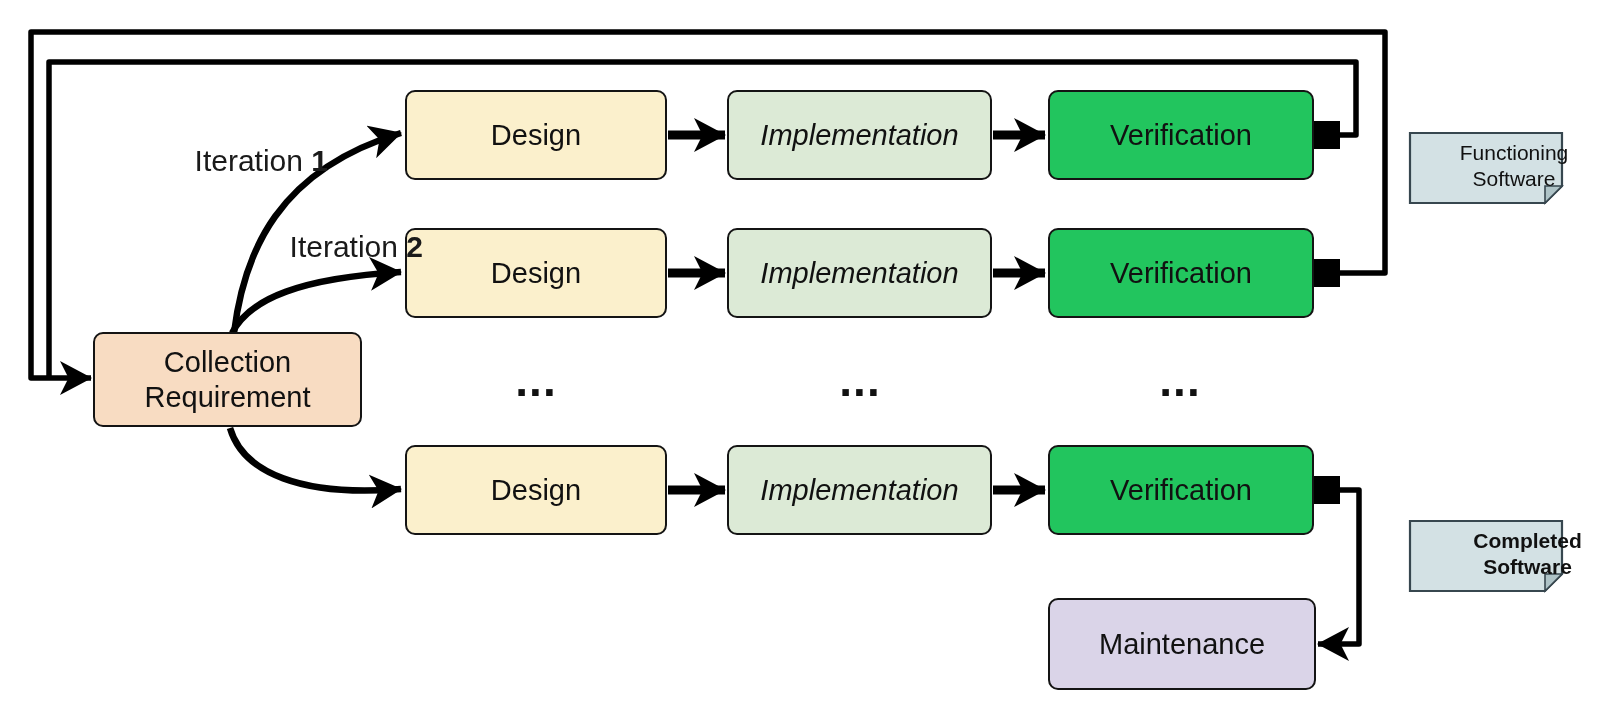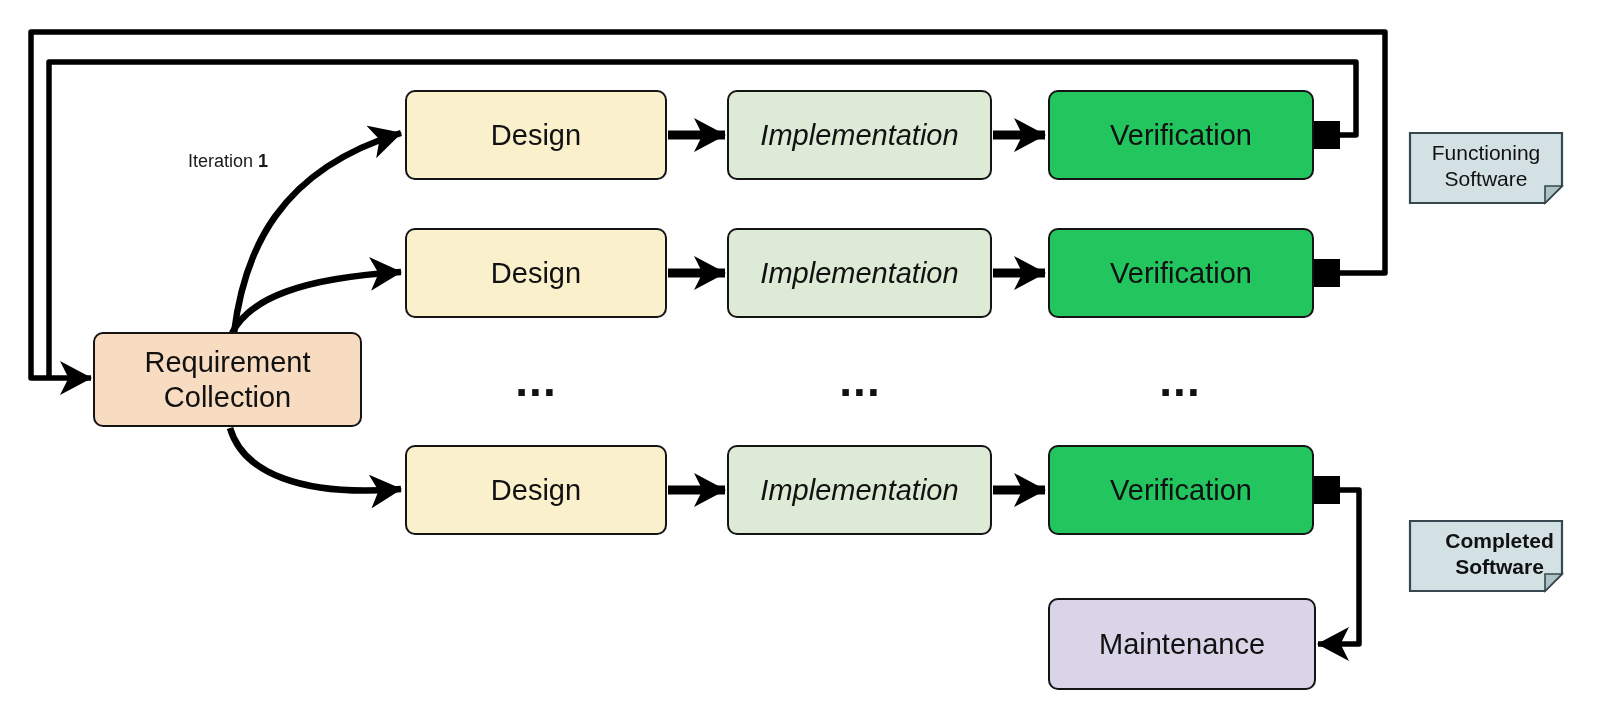--- a/index.html
+++ b/index.html
@@ -13,25 +13,25 @@
     text-align:center;border:2.4px solid #141414;border-radius:10px;
     font-size:29px;color:#111;line-height:35px;box-sizing:border-box;
   }
   .fill-design{background:#FBF0CC;}
   .fill-impl{background:#DCEAD6;font-style:italic;}
   .fill-verif{background:#22c55e;}
   .fill-req{background:#F8DCC2;}
   .fill-maint{background:#DAD4E8;justify-content:center;}
   .note-text{
     position:absolute;display:flex;flex-direction:column;align-items:center;justify-content:center;
-    text-align:left;font-size:21px;line-height:26px;color:#111;
+    text-align:left;font-size:21px;line-height:26px;color:#111;padding-left:28px;
   }
   .itl{
-    position:absolute;font-size:18px;color:#1a1a1a;white-space:nowrap;
-    text-align:center;line-height:24px;
+    position:absolute;font-size:30px;color:#1a1a1a;white-space:nowrap;
+    text-align:right;line-height:24px;
   }
   .itl b{font-weight:bold;}
   .dots{
     position:absolute;font-size:46px;font-weight:bold;letter-spacing:1px;
     color:#111;line-height:50px;text-align:center;
   }
 </style>
 </head>
 <body>
 
@@ -72,22 +72,22 @@
       <path d="M1545 203 L1562 186 L1545 186 Z" fill="#AEC3C7" stroke="#37474F" stroke-width="1.6"></path>
     </g>
     <g>
       <path d="M1410 521 H1562 V574 L1545 591 H1410 Z" fill="#D3E1E4" stroke="#37474F" stroke-width="2.2"></path>
       <path d="M1545 591 L1562 574 L1545 574 Z" fill="#AEC3C7" stroke="#37474F" stroke-width="1.6"></path>
     </g>
   </svg>
 
   <div class="box fill-req" style="left:93px;top:332px;width:269px;height:95px;">
     <div>
+      <div>Collection</div>
       <div>Requirement</div>
-      <div>Collection</div>
     </div>
   </div>
 
   <div class="box fill-design" style="left:405px;top:90px;width:262px;height:90px;">
     <span>Design</span>
   </div>
   <div class="box fill-impl" style="left:727px;top:90px;width:265px;height:90px;">
     <span>Implementation</span>
   </div>
   <div class="box fill-verif" style="left:1048px;top:90px;width:266px;height:90px;">
@@ -116,20 +116,21 @@
 
   <div class="box fill-maint" style="left:1048px;top:598px;width:268px;height:92px;">
     <span>Maintenance</span>
   </div>
 
   <div class="dots" style="left:476px;top:355px;width:120px;">...</div>
   <div class="dots" style="left:800px;top:355px;width:120px;">...</div>
   <div class="dots" style="left:1120px;top:355px;width:120px;">...</div>
 
   <div class="itl" style="left:128px;top:149px;width:200px;"><span>Iteration</span> <b>1</b></div>
+  <div class="itl" style="left:223px;top:235px;width:200px;"><span>Iteration</span> <b>2</b></div>
 
   <div class="note-text" style="left:1410px;top:133px;width:152px;height:66px;">
     <div>Functioning</div>
     <div>Software</div>
   </div>
   <div class="note-text" style="left:1410px;top:521px;width:179px;height:66px;font-weight:bold;">
     <div>Completed</div>
     <div>Software</div>
   </div>
 

